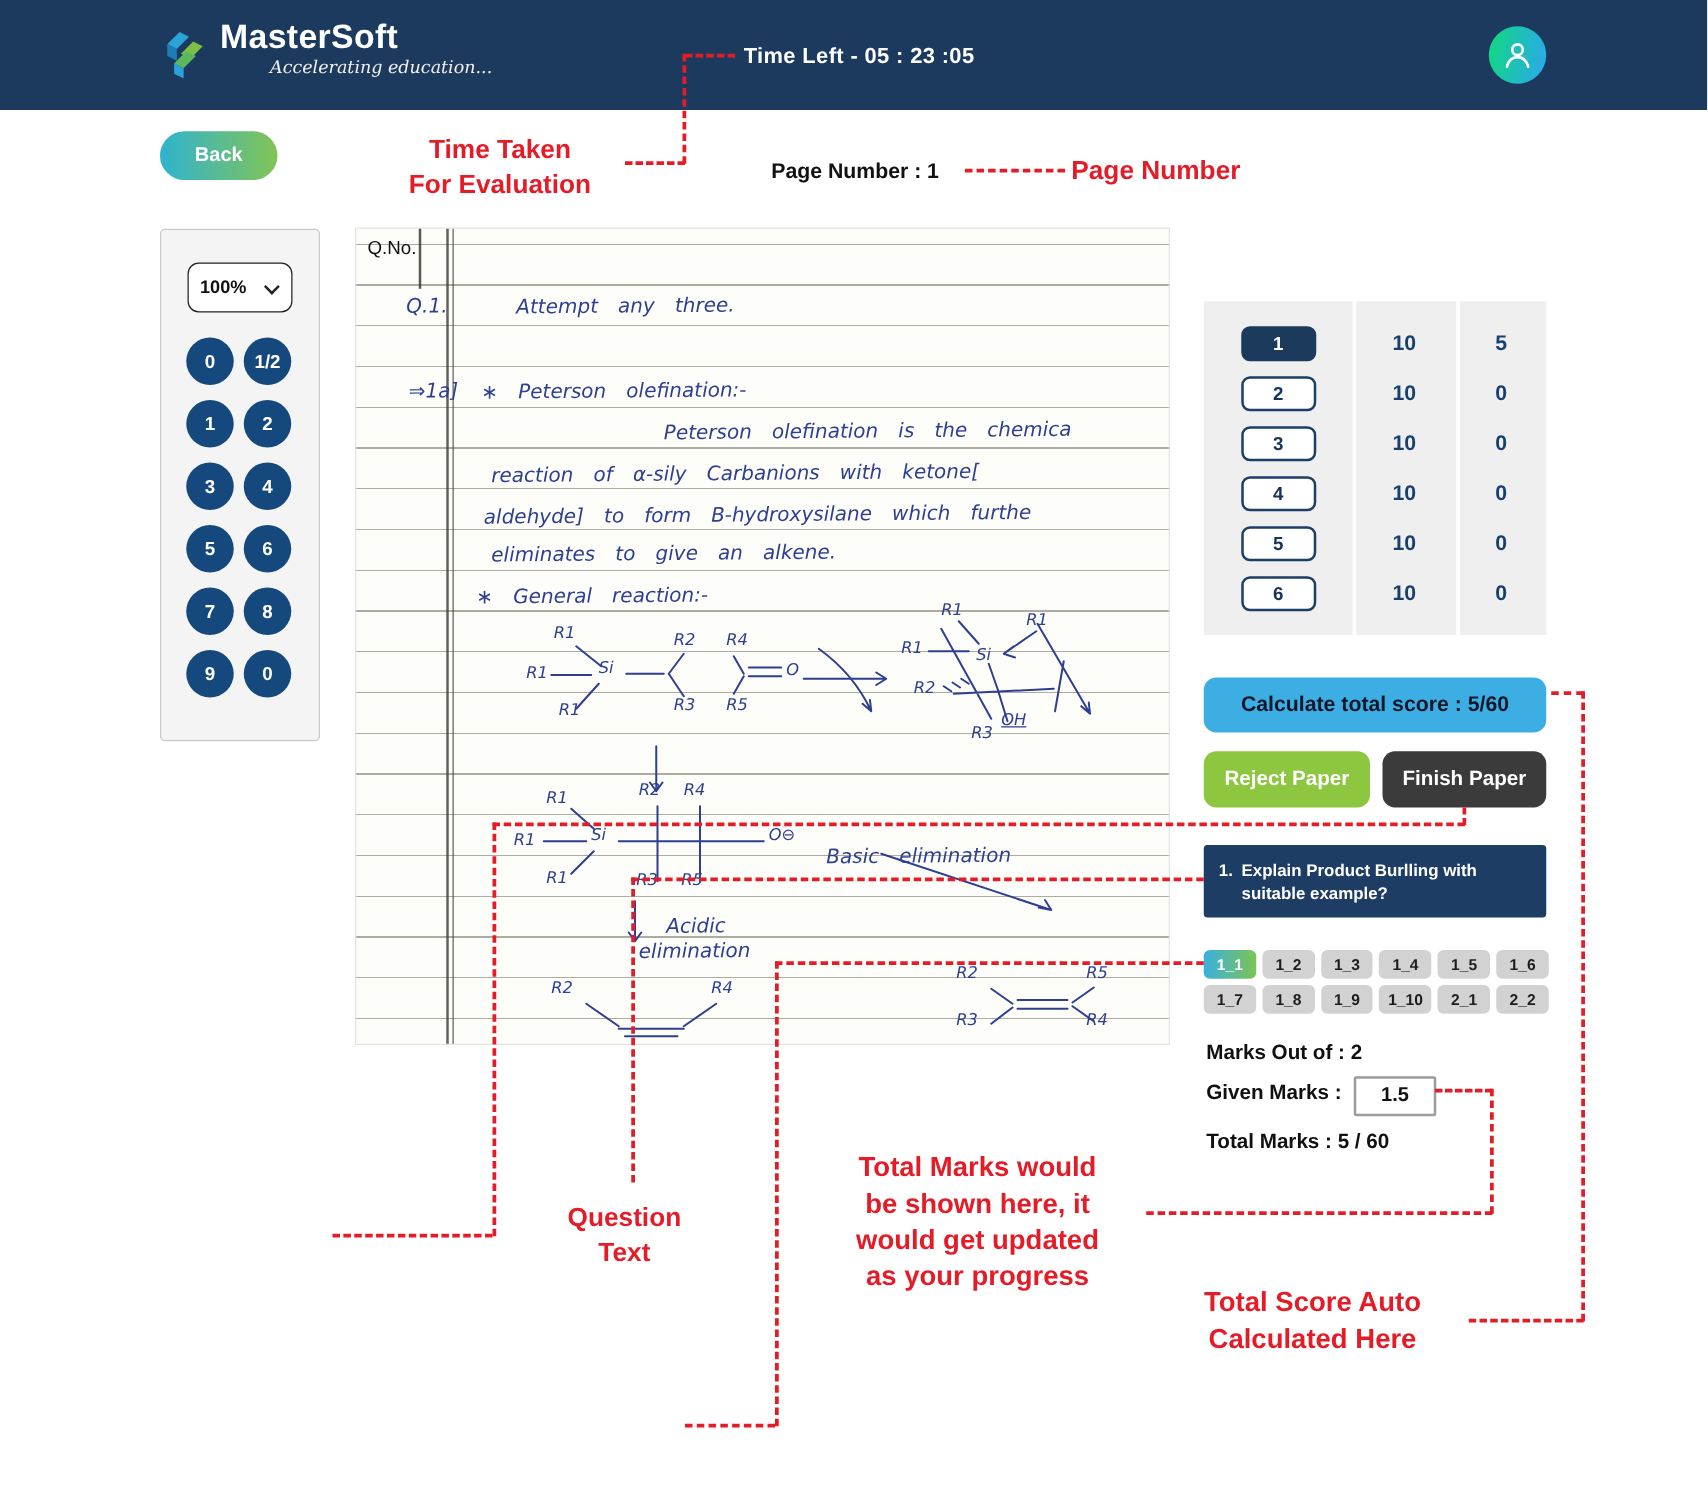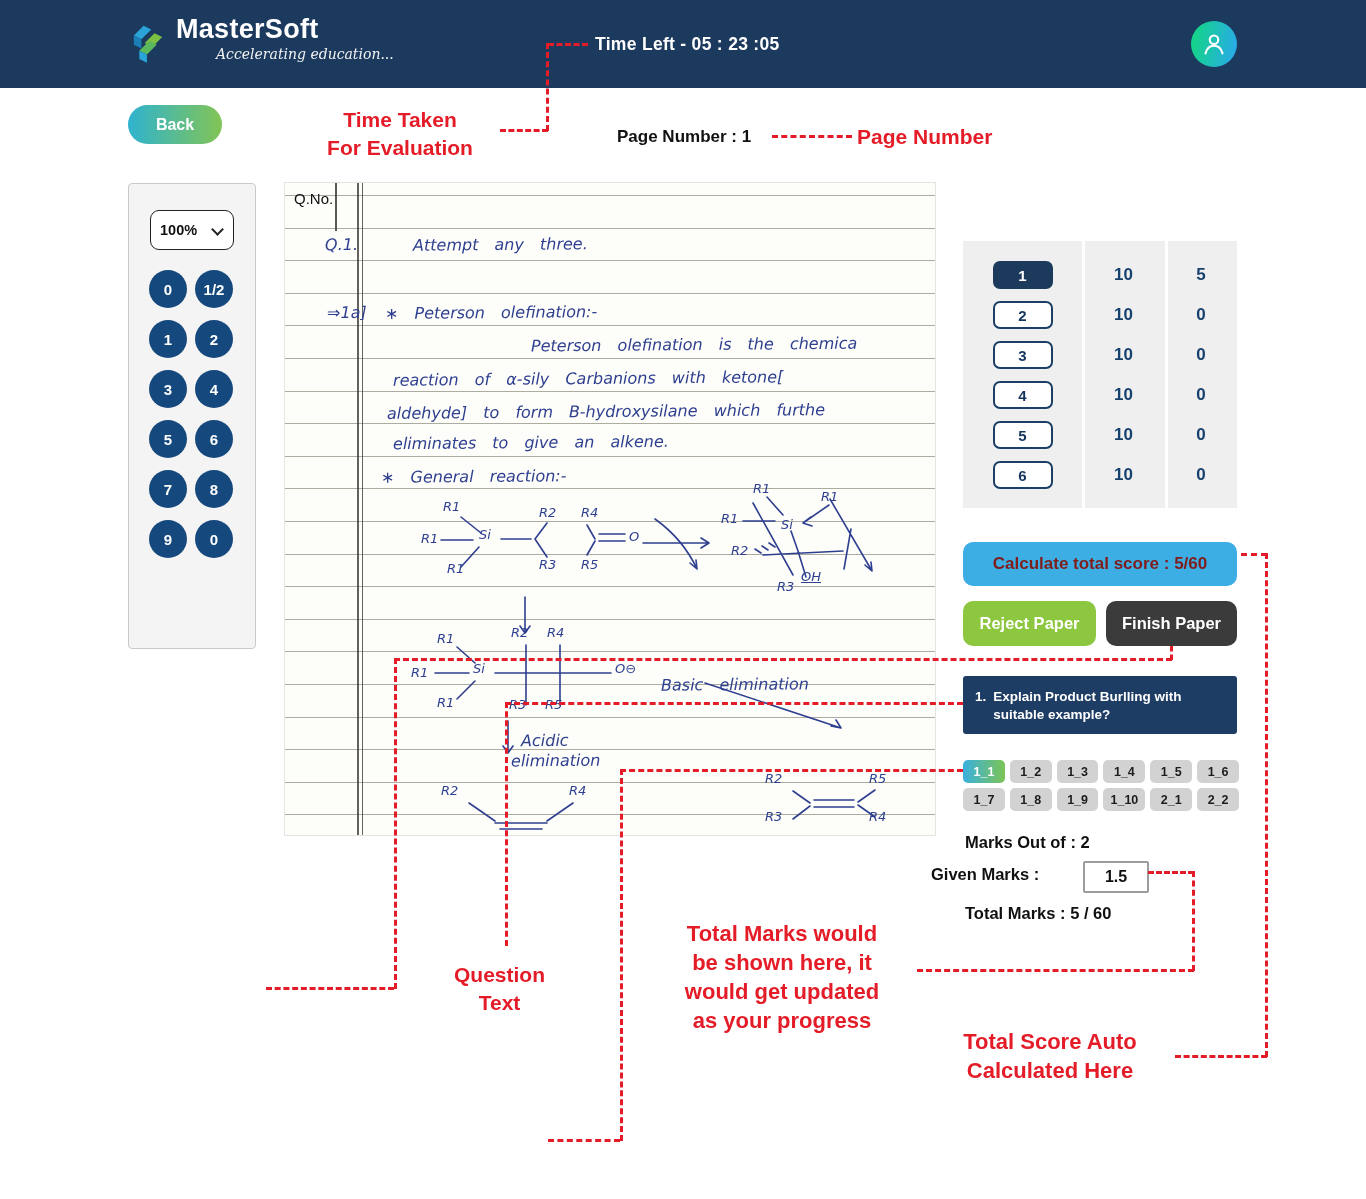--- a/index.html
+++ b/index.html
@@ -18,21 +18,21 @@
           background:linear-gradient(100deg,#12d87e 0%,#2aa8f0 100%);display:flex;align-items:center;justify-content:center;}
   .avatar svg{width:30px;height:30px;}
 
   
   .back-btn{position:absolute;left:128px;top:105px;width:94px;height:39px;border:none;border-radius:20px;
             background:linear-gradient(90deg,#2fb3cf,#82c455);color:#fff;font-size:16px;font-weight:bold;
             font-family:"Liberation Sans",sans-serif;cursor:pointer;}
   .page-number{position:absolute;left:617px;top:127px;font-size:17px;font-weight:600;color:#111;}
 
   
-  .tools{position:absolute;left:128px;top:183px;width:128px;height:466px;background:#f4f4f4;
+  .tools{position:absolute;left:128px;top:183px;width:128px;height:410px;background:#f4f4f4;
          border:1px solid #c9c9c9;border-radius:4px;box-sizing:border-box;}
   .zoom-select{position:absolute;left:21px;top:26px;width:84px;height:40px;background:#fff;border:1.7px solid #222;
                border-radius:9px;display:flex;align-items:center;justify-content:space-between;box-sizing:border-box;
                padding:0 9px;cursor:pointer;}
   .zoom-select .zval{font-size:14.5px;font-weight:bold;color:#111;}
   .chev{width:11px;height:11px;display:inline-block;}
   .chev::before{content:"";display:block;width:7px;height:7px;border-right:2px solid #222;border-bottom:2px solid #222;
                 transform:rotate(45deg);margin-top:0;}
   .marks-grid{position:absolute;left:20px;top:86px;display:grid;grid-template-columns:38px 38px;gap:12px 8px;}
   .mark-btn{width:38px;height:38px;border-radius:50%;border:none;background:#15497d;color:#fff;
@@ -65,21 +65,21 @@
   .st-vsep{position:absolute;top:0;width:3px;height:267px;background:#fff;}
   .st-row{display:grid;grid-template-columns:119px 83px 72px;height:40px;align-items:center;}
   .qbtn{width:60px;height:28px;border:2px solid #1b3f66;border-radius:7px;background:#fff;color:#14345c;
         font-weight:bold;font-size:15px;font-family:"Liberation Sans",sans-serif;display:flex;align-items:center;
         justify-content:center;margin:0 auto;box-sizing:border-box;cursor:pointer;}
   .st-row.selected .qbtn{background:#1b3a5c;color:#fff;border-color:#1b3a5c;}
   .oo,.sc{text-align:center;color:#17406e;font-weight:bold;font-size:17px;}
 
   
   .calc-btn{position:absolute;left:963px;top:542px;width:274px;height:44px;border:none;border-radius:10px;
-            background:#3daee3;color:#7f1d1d;font-size:17px;font-weight:bold;font-family:"Liberation Sans",sans-serif;cursor:pointer;}
+            background:#3daee3;color:#0f172a;font-size:17px;font-weight:bold;font-family:"Liberation Sans",sans-serif;cursor:pointer;}
   .reject-btn{position:absolute;left:963px;top:601px;width:133px;height:45px;border:none;border-radius:10px;
             background:#8dc63f;color:#fff;font-size:16.5px;font-weight:bold;font-family:"Liberation Sans",sans-serif;cursor:pointer;}
   .finish-btn{position:absolute;left:1106px;top:601px;width:131px;height:45px;border:none;border-radius:10px;
             background:#3b3b3b;color:#fff;font-size:16.5px;font-weight:bold;font-family:"Liberation Sans",sans-serif;cursor:pointer;}
   .qbox{position:absolute;left:963px;top:676px;width:274px;height:58px;background:#1d3d64;border-radius:3px;
         color:#fff;box-sizing:border-box;padding:12px 12px;display:flex;gap:7px;font-size:13.5px;font-weight:600;line-height:1.35;}
   .chips{position:absolute;left:963px;top:760px;width:276px;display:grid;grid-template-columns:repeat(6,1fr);gap:5px 5px;}
   .chip{height:23px;border-radius:5px;background:#d2d2d2;color:#1c1c1c;font-size:12.5px;font-weight:bold;
         display:flex;align-items:center;justify-content:center;cursor:pointer;}
   .chip.selected{background:linear-gradient(90deg,#3ab0de,#7cc455);color:#fff;}
@@ -184,21 +184,21 @@
     <span class="hw" style="left: 40px; top: 52px;">Q.1.</span>
       <span class="hw" style="left: 128px; top: 52px;">Attempt any three.</span>
       <span class="hw" style="left: 42px; top: 120px;">⇒1a]</span>
       <span class="hw" style="left: 100px; top: 120px;">∗ Peterson olefination:-</span>
       <span class="hw" style="left: 246px; top: 152px;">Peterson olefination is the chemica</span>
       <span class="hw" style="left: 108px; top: 186px;">reaction of α-sily Carbanions with ketone[</span>
       <span class="hw" style="left: 102px; top: 219px;">aldehyde] to form B-hydroxysilane which furthe</span>
       <span class="hw" style="left: 108px; top: 250px;">eliminates to give an alkene.</span>
       <span class="hw" style="left: 96px; top: 284px;">∗ General reaction:-</span>
       <span class="hw" style="left: 376px; top: 492px;">Basic elimination</span>
-      <span class="hw" style="left: 236px; top: 548px;">Acidic</span>
+      <span class="hw" style="left: 248px; top: 548px;">Acidic</span>
       <span class="hw" style="left: 226px; top: 568px;">elimination</span>
     <span class="chem" style="left: 158px; top: 316px;">R1</span>
       <span class="chem" style="left: 136px; top: 348px;">R1</span>
       <span class="chem" style="left: 162px; top: 378px;">R1</span>
       <span class="chem" style="left: 194px; top: 344px;">Si</span>
       <span class="chem" style="left: 254px; top: 322px;">R2</span>
       <span class="chem" style="left: 296px; top: 322px;">R4</span>
       <span class="chem" style="left: 254px; top: 374px;">R3</span>
       <span class="chem" style="left: 296px; top: 374px;">R5</span>
       <span class="chem" style="left: 344px; top: 346px;">O</span>
@@ -291,21 +291,21 @@
       <div class="chip">1_6</div>
       <div class="chip">1_7</div>
       <div class="chip">1_8</div>
       <div class="chip">1_9</div>
       <div class="chip">1_10</div>
       <div class="chip">2_1</div>
       <div class="chip">2_2</div>
   </div>
 
   <div class="panel-text" style="left:965px;top:833px;">Marks Out of : 2</div>
-  <div class="panel-text" style="left:931px;top:865px;">Given Marks :</div>
+  <div class="panel-text" style="left:965px;top:865px;">Given Marks :</div>
   <input class="gm-input" value="1.5" style="">
   <div class="panel-text" style="left:965px;top:904px;">Total Marks :  5 / 60</div>
 
   <div class="rlabel" style="left:300px;top:106px;width:200px;">Time Taken
 For Evaluation</div>
   <div class="rlabel left" style="left:857px;top:123px;width:200px;">Page Number</div>
   <div class="rlabel" style="left:437px;top:961px;width:125px;">Question
 Text</div>
   <div class="rlabel big" style="left:940px;top:1027px;width:220px;">Total Score Auto
 Calculated Here</div>

